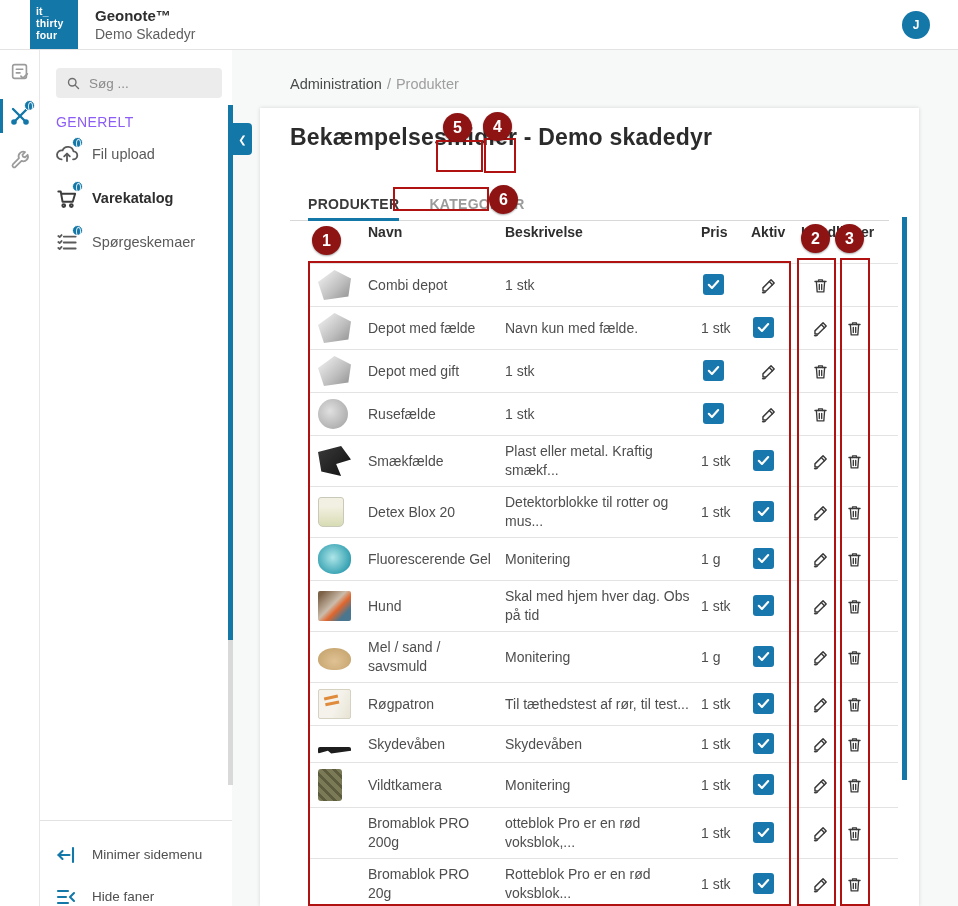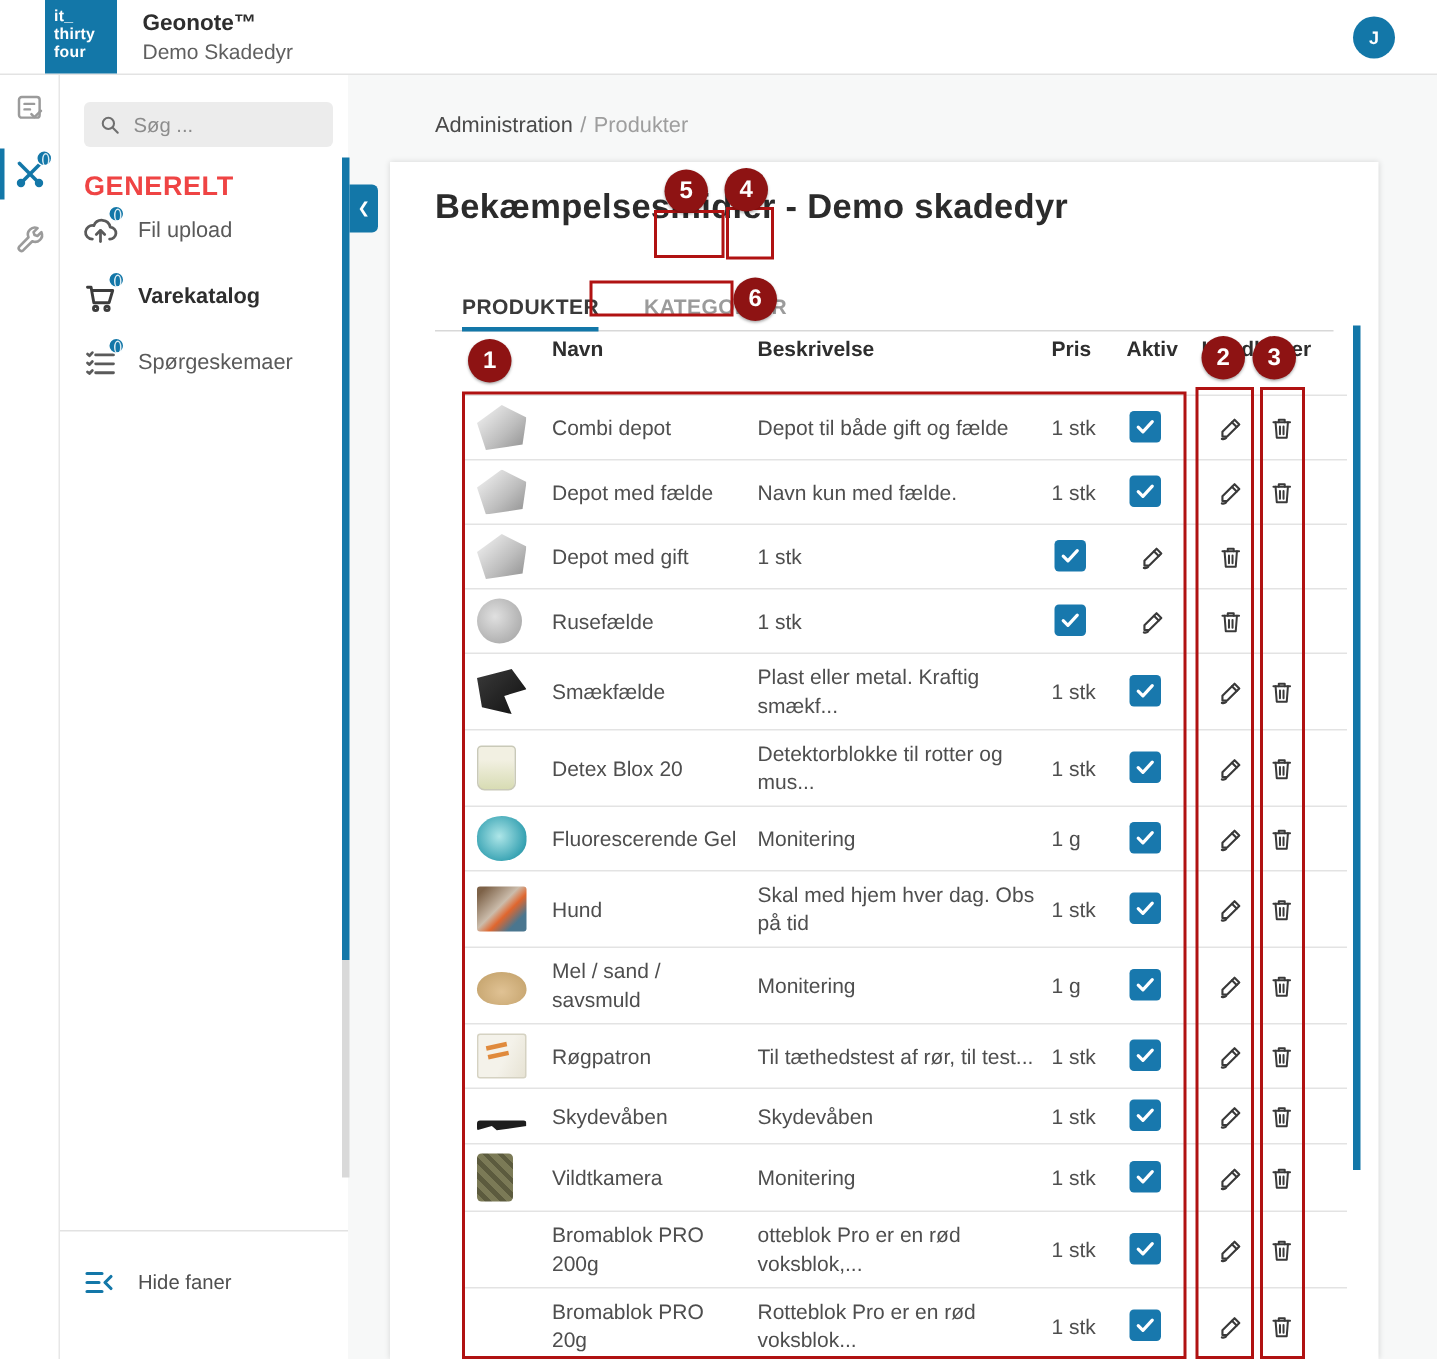--- a/index.html
+++ b/index.html
@@ -20,21 +20,21 @@
   .avatar { position:absolute; right:28px; top:11px; width:28px; height:28px; border-radius:50%; background:#1377a8; color:#fff; font-size:12px; font-weight:bold; display:flex; align-items:center; justify-content:center; }
   
   .rail { position:absolute; top:50px; left:0; width:40px; height:856px; background:#fff; border-right:1px solid #e7e7e7; z-index:20; }
   .rail-item { position:relative; width:40px; height:44px; display:flex; align-items:center; justify-content:center; }
   .rail-item.active::before { content:""; position:absolute; left:0; top:5px; width:3px; height:34px; background:#1377a8; }
   
   .sidebar { position:absolute; top:50px; left:40px; width:192px; height:856px; background:#fff; z-index:19; }
   .side-search { position:absolute; left:16px; top:18px; width:166px; height:30px; background:#ececec; border-radius:4px; display:flex; align-items:center; padding:0 10px; gap:8px; }
   .side-search input { border:none; background:transparent; outline:none; font-size:13.5px; width:110px; font-family:"Liberation Sans",sans-serif; color:#444; }
   .side-search input::placeholder { color:#8c8c8c; }
-  .side-section { position:absolute; left:16px; top:64px; font-size:18px; font-weight:bold; color:#ef4444; letter-spacing:.4px; }
+  .side-section { position:absolute; left:16px; top:64px; font-size:14px; font-weight:normal; color:#8b5cf6; letter-spacing:.4px; }
   .side-items { position:absolute; left:0; top:82px; width:192px; }
   .side-item { display:flex; align-items:center; gap:12px; padding:9px 0 9px 14px; cursor:pointer; }
   .side-item .lbl { font-size:14.5px; color:#5a5a5a; }
   .side-item.active .lbl { font-weight:bold; color:#2e2e2e; }
   .ico-wrap { position:relative; width:26px; height:26px; flex:0 0 26px; }
   .globe-badge { position:absolute; top:-4px; right:-3px; width:11px; height:11px; border-radius:50%; background:#1377a8; border:1px solid #fff; }
   .globe-badge::after { content:""; position:absolute; left:3px; top:1px; width:3px; height:7px; border:1px solid rgba(255,255,255,.85); border-radius:50%; }
   .side-footer { position:absolute; left:0; top:770px; width:192px; }
   .side-footer .divider { border-top:1px solid #e2e2e2; margin-bottom:12px; }
   .foot-item { display:flex; align-items:center; gap:12px; padding:10px 0 10px 14px; cursor:pointer; }
@@ -186,20 +186,30 @@
         <span class="globe-badge"></span>
       </span>
       <span class="lbl">Spørgeskemaer</span>
     </div>
   </div>
   <div class="side-footer">
     <div class="divider"></div>
     <div class="foot-item">
       <span class="ico-wrap" style="height:22px">
         <svg width="24" height="24" viewBox="0 0 24 24" fill="none" stroke="#1377a8" stroke-width="2.1" stroke-linecap="round" stroke-linejoin="round">
+            <path d="M19 5v14"></path>
+            <path d="M15.5 12H4.5"></path>
+            <path d="M8.5 8l-4 4 4 4"></path>
+          </svg>
+      </span>
+      <span class="lbl">Minimer sidemenu</span>
+    </div>
+    <div class="foot-item">
+      <span class="ico-wrap" style="height:22px">
+        <svg width="24" height="24" viewBox="0 0 24 24" fill="none" stroke="#1377a8" stroke-width="2.1" stroke-linecap="round" stroke-linejoin="round">
             <path d="M4 6h10M4 12h8M4 18h10"></path>
             <path d="M20 8l-4 4 4 4"></path>
           </svg>
       </span>
       <span class="lbl">Hide faner</span>
     </div>
   </div>
 </div>
 <div class="side-scroll-thumb"></div>
 <div class="side-scroll-track"></div>
@@ -226,21 +236,20 @@
       <div>Pris</div>
       <div>Aktiv</div>
       <div class="h-handlinger">Handlinger</div>
     </div>
     <div id="rows-host">
   <div class="tgrid trow">
     <div class="cell">
             <div class="thumb-img t-depot"></div>
           </div>
     <div class="cell name">Combi depot</div>
-    <div class="cell desc">Depot til både gift og fælde</div>
     <div class="cell price">1 stk</div>
     <div class="cell">
       <span class="checkbox">
         <svg width="15" height="15" viewBox="0 0 24 24" fill="none" stroke="#fff" stroke-width="3.4" stroke-linecap="round" stroke-linejoin="round">
                 <path d="M4.5 12.5l5 5L19.5 6.5"></path>
               </svg>
       </span>
     </div>
     <div class="cell">
       <button class="icon-btn">

